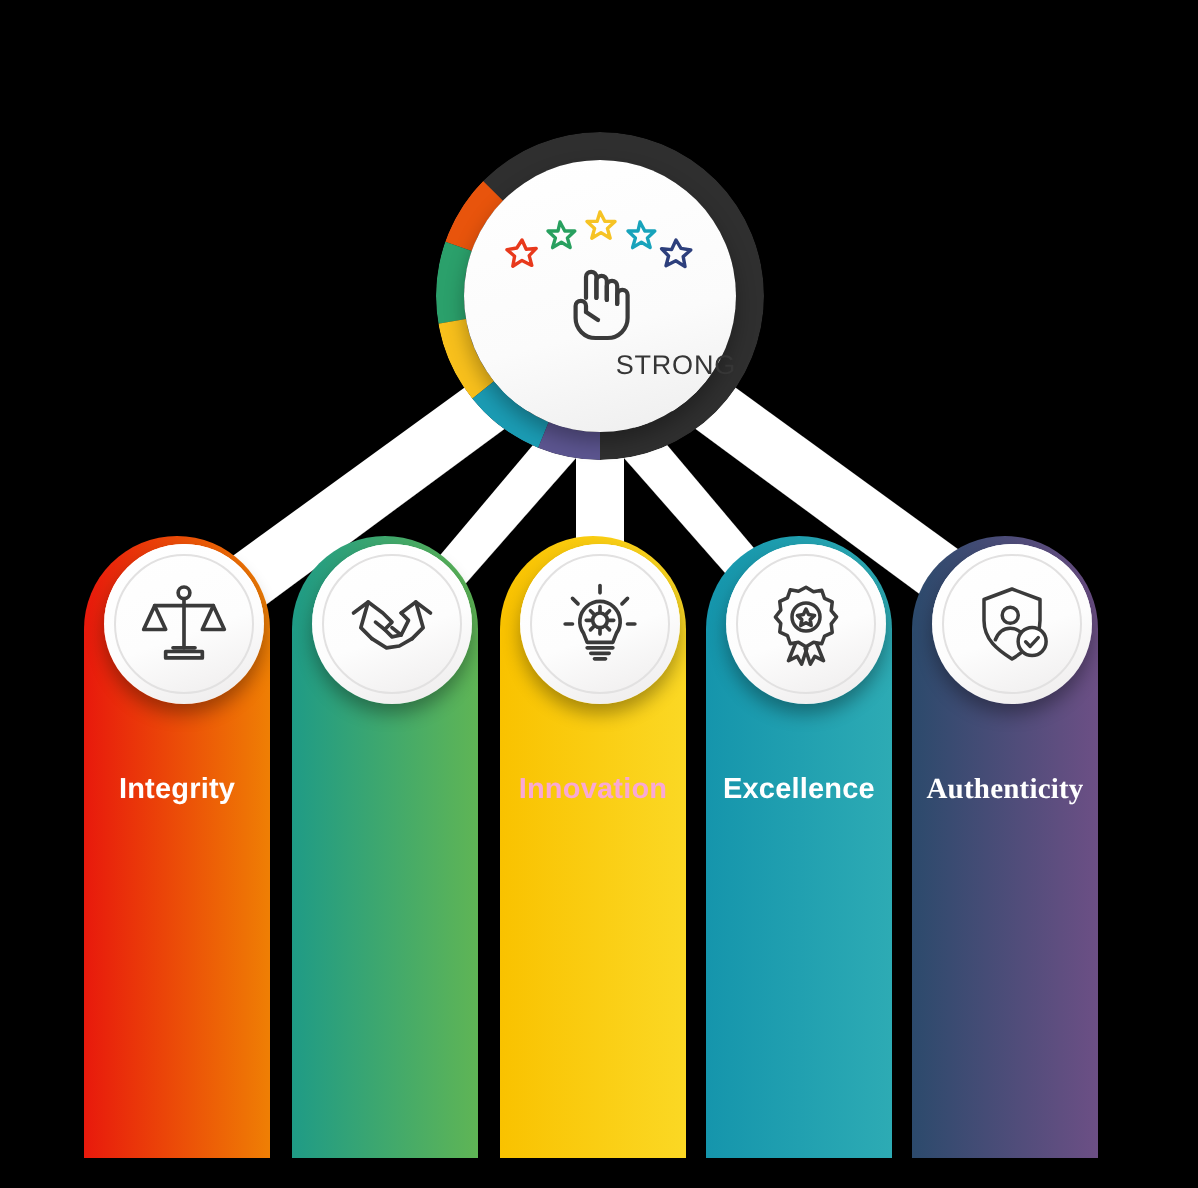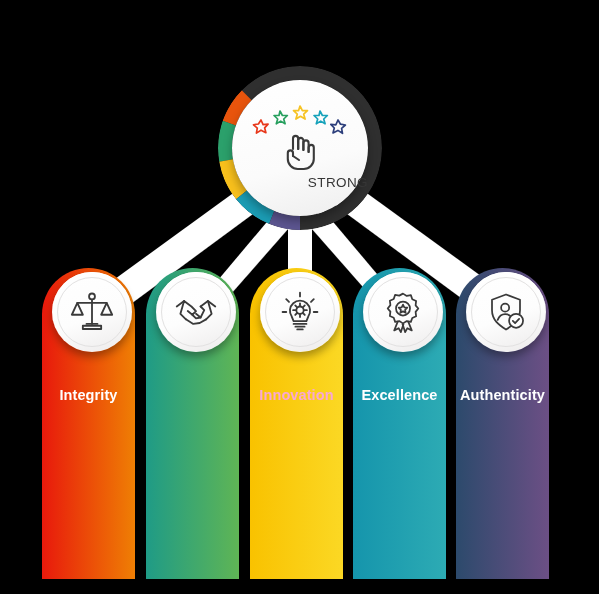--- a/index.html
+++ b/index.html
@@ -72,21 +72,21 @@
   <div class="pillar" style="left:250px;">
     <div class="pillar-fill" style="background:linear-gradient(90deg,#f9c200 0%,#fbd824 100%);"></div>
     <div class="pillar-label" style="color: #f9a8d4;">Innovation</div>
   </div>
 
   <div class="pillar" style="left:353px;">
     <div class="pillar-fill" style="background:linear-gradient(90deg,#1595ac 0%,#2dabb4 100%);"></div>
     <div class="pillar-label" style="color: rgb(255, 255, 255);">Excellence</div>
   </div>
 
-  <div class="pillar" style="left:456px;">
+  <div class="pillar" style="left:456px;font-family:Liberation Serif, serif;">
     <div class="pillar-fill" style="background:linear-gradient(90deg,#2c4a6c 0%,#6c4f85 100%);"></div>
     <div class="pillar-label" style="color: rgb(255, 255, 255);">Authenticity</div>
   </div>
 
   <div class="bubble" style="left:52px;">
     <svg width="44" height="44" viewBox="0 0 48 48" fill="none" stroke="#3a3a3a" stroke-width="2" stroke-linecap="round" stroke-linejoin="round">
       <circle cx="24" cy="7" r="3.2"></circle>
       <line x1="24" y1="10.5" x2="24" y2="37"></line>
       <line x1="8" y1="14" x2="40" y2="14"></line>
       <path d="M8 14 L2 27 h12 Z"></path>

